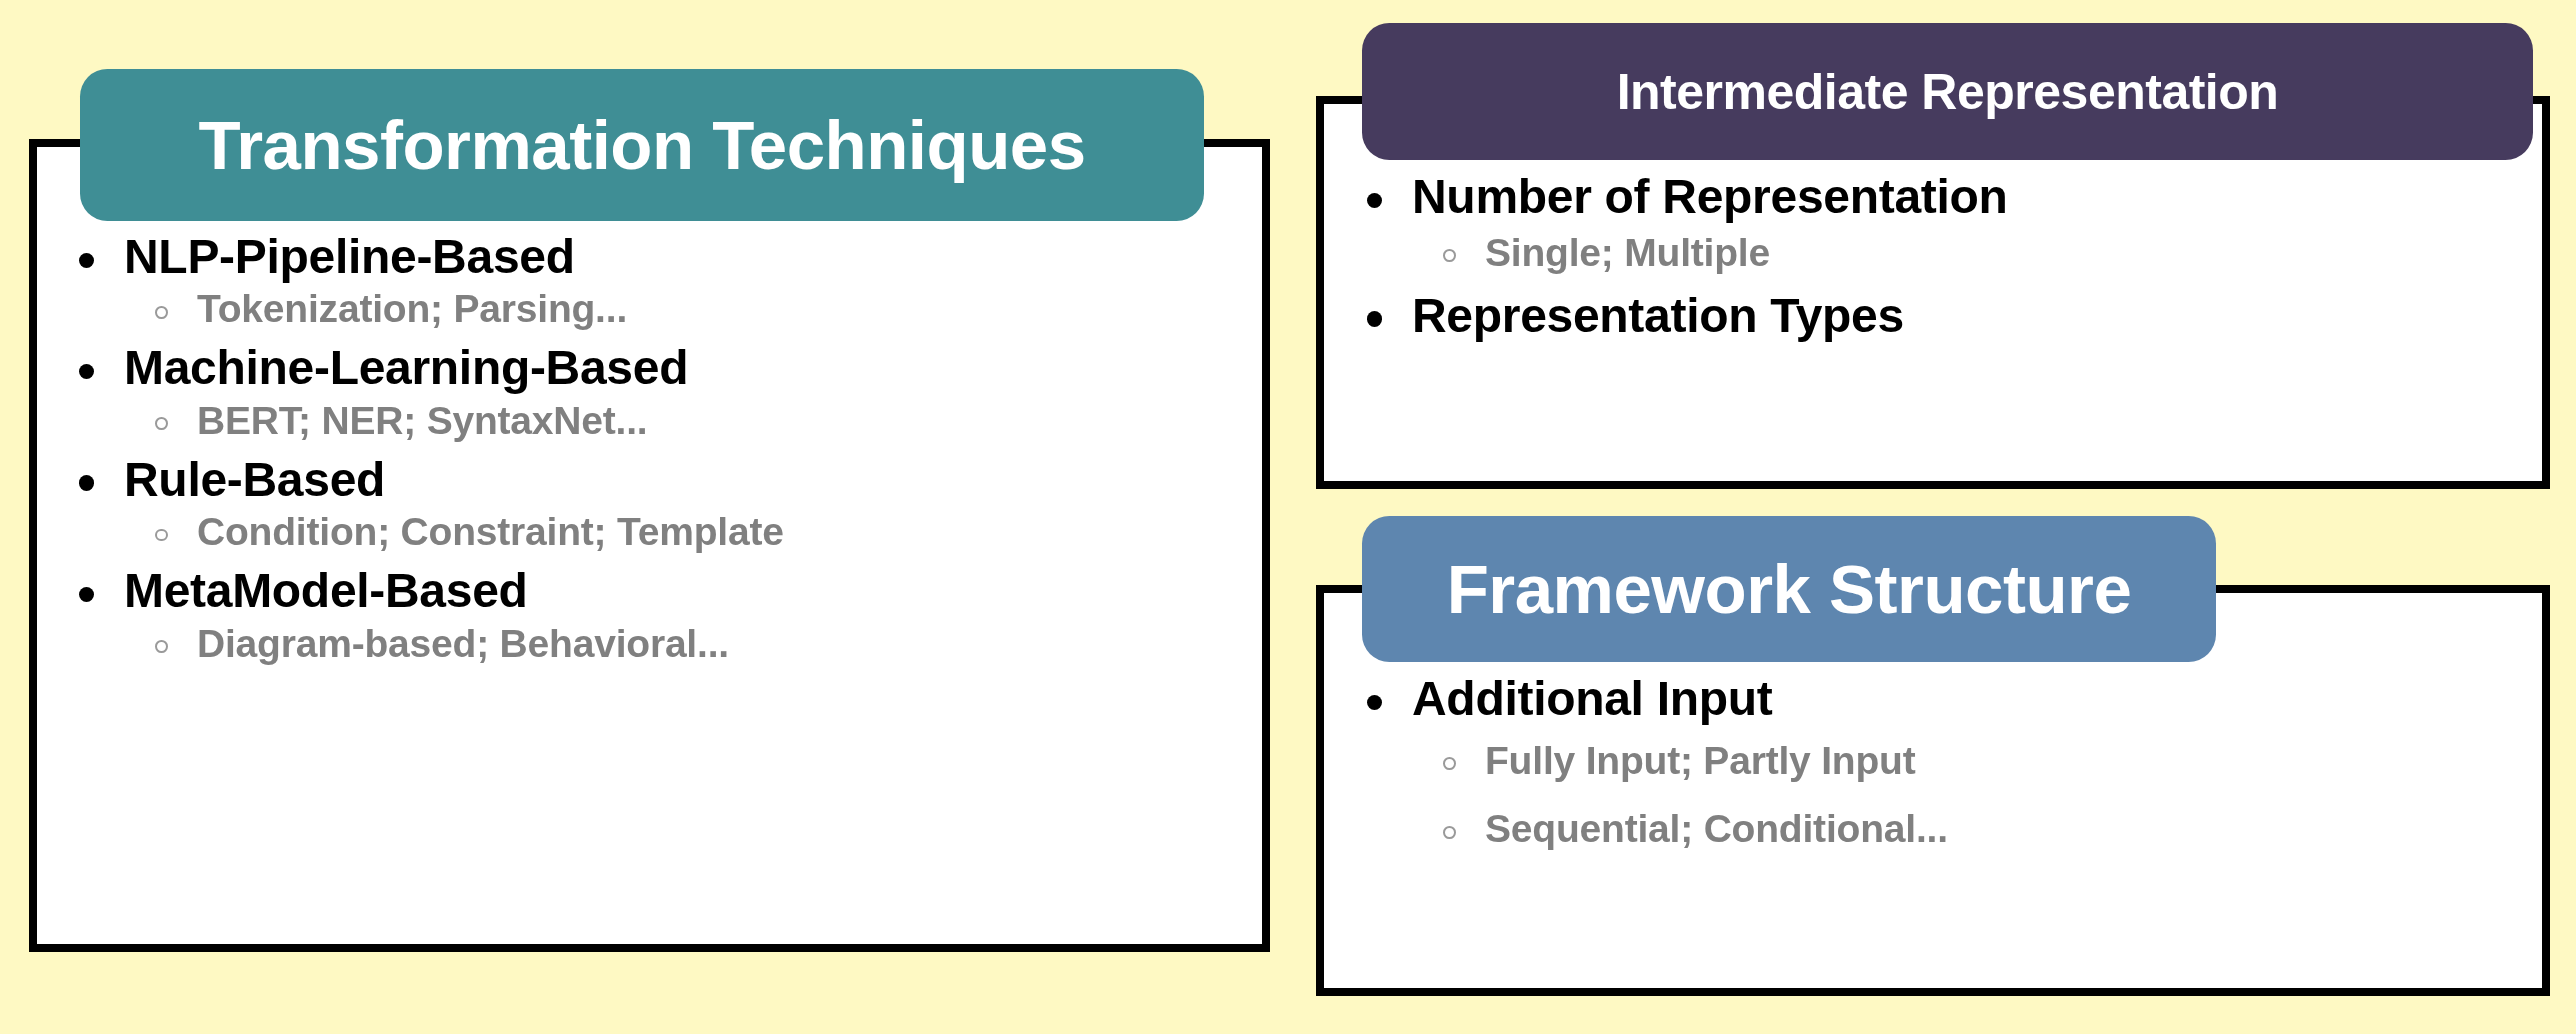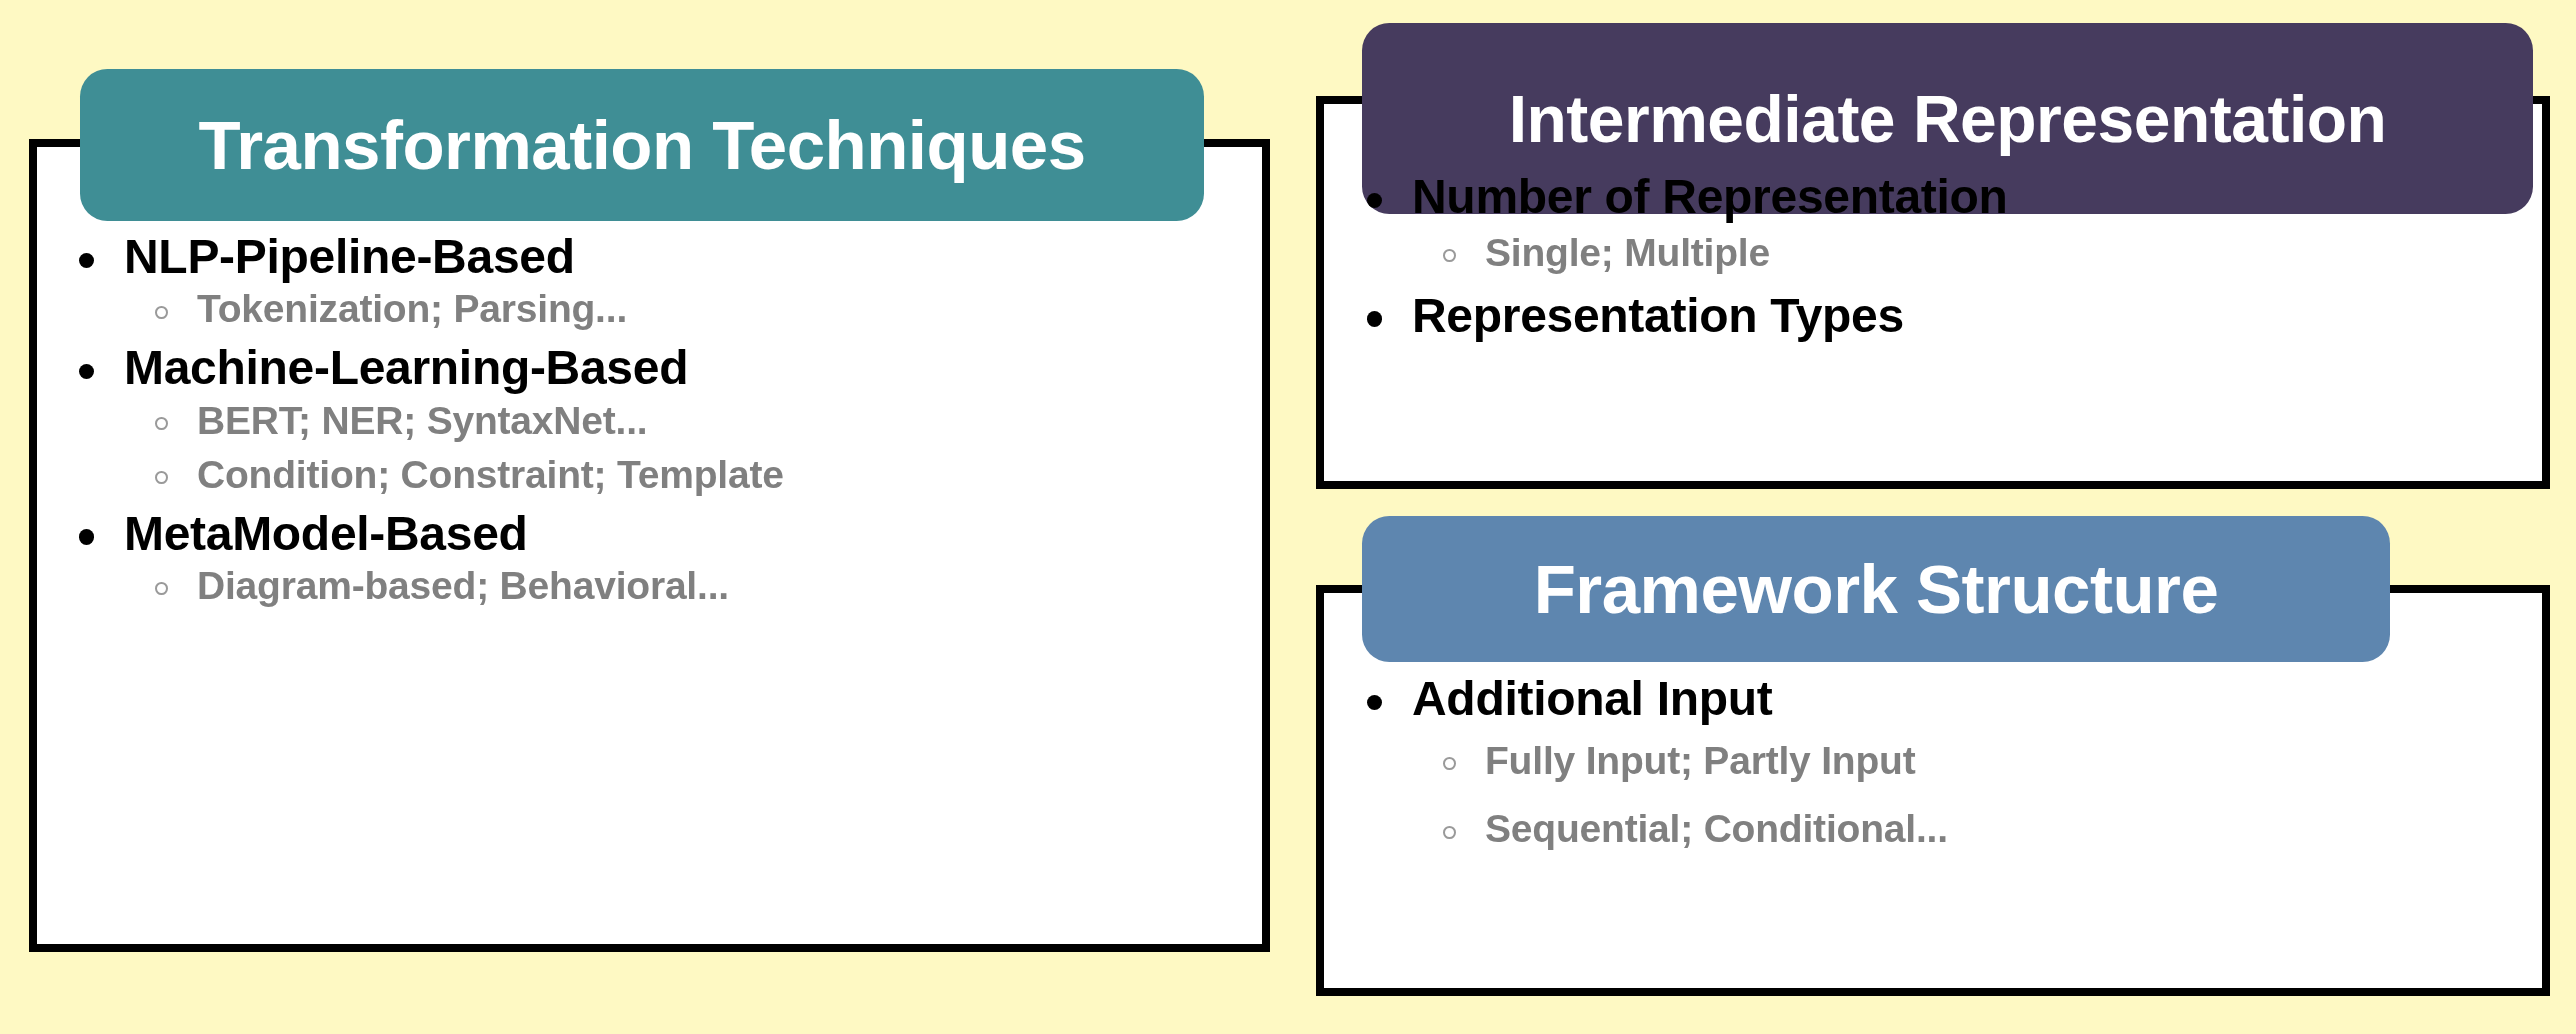--- a/index.html
+++ b/index.html
@@ -46,26 +46,26 @@
     white-space: nowrap;
     text-align: center;
   }
 
   #pill-transformation {
     left: 80px; top: 69px; width: 1124px; height: 152px;
     background: #3F8E95;
     font-size: 69px;
   }
   #pill-intermediate {
-    left: 1362px; top: 23px; width: 1171px; height: 191px;
+    left: 1362px; top: 23px; width: 1171px; height: 137px;
     background: #463B5E;
-    font-size: 66px;
+    font-size: 50px;
   }
   #pill-framework {
-    left: 1362px; top: 516px; width: 1028px; height: 146px;
+    left: 1362px; top: 516px; width: 854px; height: 146px;
     background: #5E86AF;
     font-size: 69px;
   }
 
   
   .bullet-list {
     position: absolute;
     list-style: none;
     margin: 0;
     padding: 0;
@@ -149,20 +149,21 @@
       <span class="bullet-sub">Tokenization; Parsing...</span>
     </li>
 
     <li class="bullet-group">
       <span class="bullet-main">Machine-Learning-Based</span>
       <span class="bullet-sub">BERT; NER; SyntaxNet...</span>
     </li>
 
 
     <li class="bullet-group">
+      <span class="bullet-main">Rule-Based</span>
       <span class="bullet-sub">Condition; Constraint; Template</span>
     </li>
 
     <li class="bullet-group">
       <span class="bullet-main">MetaModel-Based</span>
       <span class="bullet-sub">Diagram-based; Behavioral...</span>
     </li>
   </ul>
 
   <div class="panel-box" id="box-intermediate"></div>

